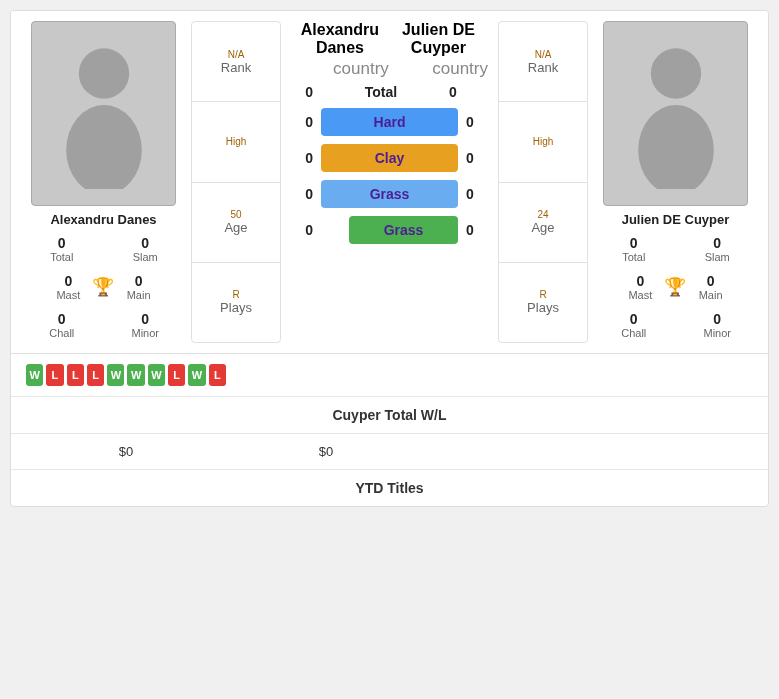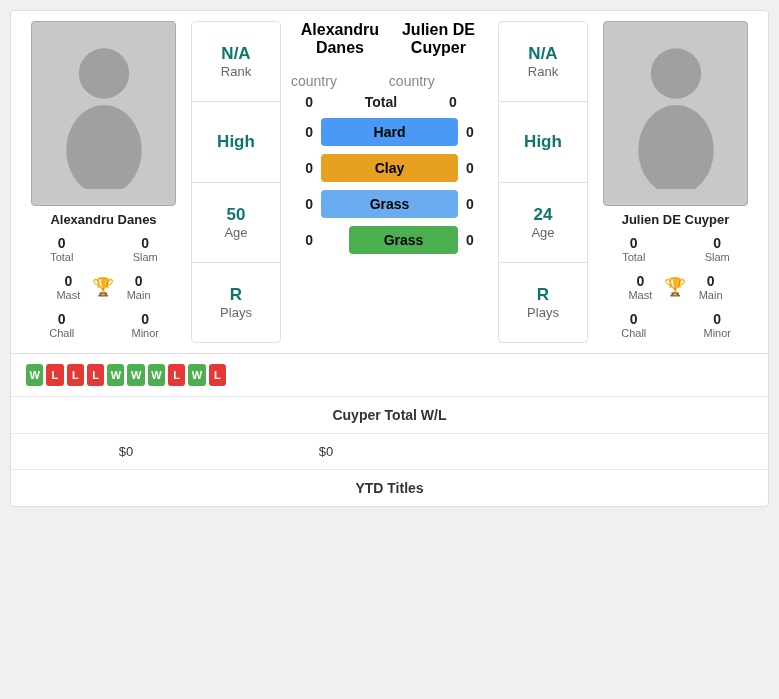--- a/index.html
+++ b/index.html
@@ -117,23 +117,23 @@
       padding: 12px 5px;
       border-bottom: 1px solid #e0e0e0;
       flex: 1;
     }
 
     .mid-stat:last-child {
       border-bottom: none;
     }
 
     .mid-stat-value {
-      font-size: 17px;
-      font-weight: bold;
-      color: #0f766e;
+      font-size: 10px;
+      font-weight: normal;
+      color: #a16207;
     }
 
     .mid-stat-label {
       font-size: 13px;
       color: #666;
     }
 
     .surface-row {
       display: flex;
       align-items: center;
@@ -156,21 +156,21 @@
       font-weight: bold;
       color: #222;
       padding-left: 8px;
     }
 
     .surface-btn {
       flex: 1;
       padding: 6px 0;
       border: none;
       border-radius: 4px;
-      color: #000000;
+      color: #4c1d95;
       font-size: 14px;
       font-weight: bold;
       text-align: center;
       cursor: pointer;
     }
 
     .surface-btn.hard { background: #4a9af5; }
     .surface-btn.clay { background: #e8a020; }
     .surface-btn.indoor { background: #6aacf0; }
     .surface-btn.grass { background: #4caf50; margin-left: 28px; }
@@ -178,23 +178,24 @@
     .total-label {
       font-size: 14px;
       font-weight: bold;
       color: #222;
       width: 120px;
       text-align: center;
     }
 
     
     .country-flag {
-      font-size: 14px;
+      font-size: 17px;
       color: #888;
-      margin-top: 16px;
+      margin-top: 2px;
+      text-align: right;
     }
 
     
     .bottom-section {
       border-top: 1px solid #e0e0e0;
     }
 
     .bottom-row {
       display: flex;
       align-items: center;

